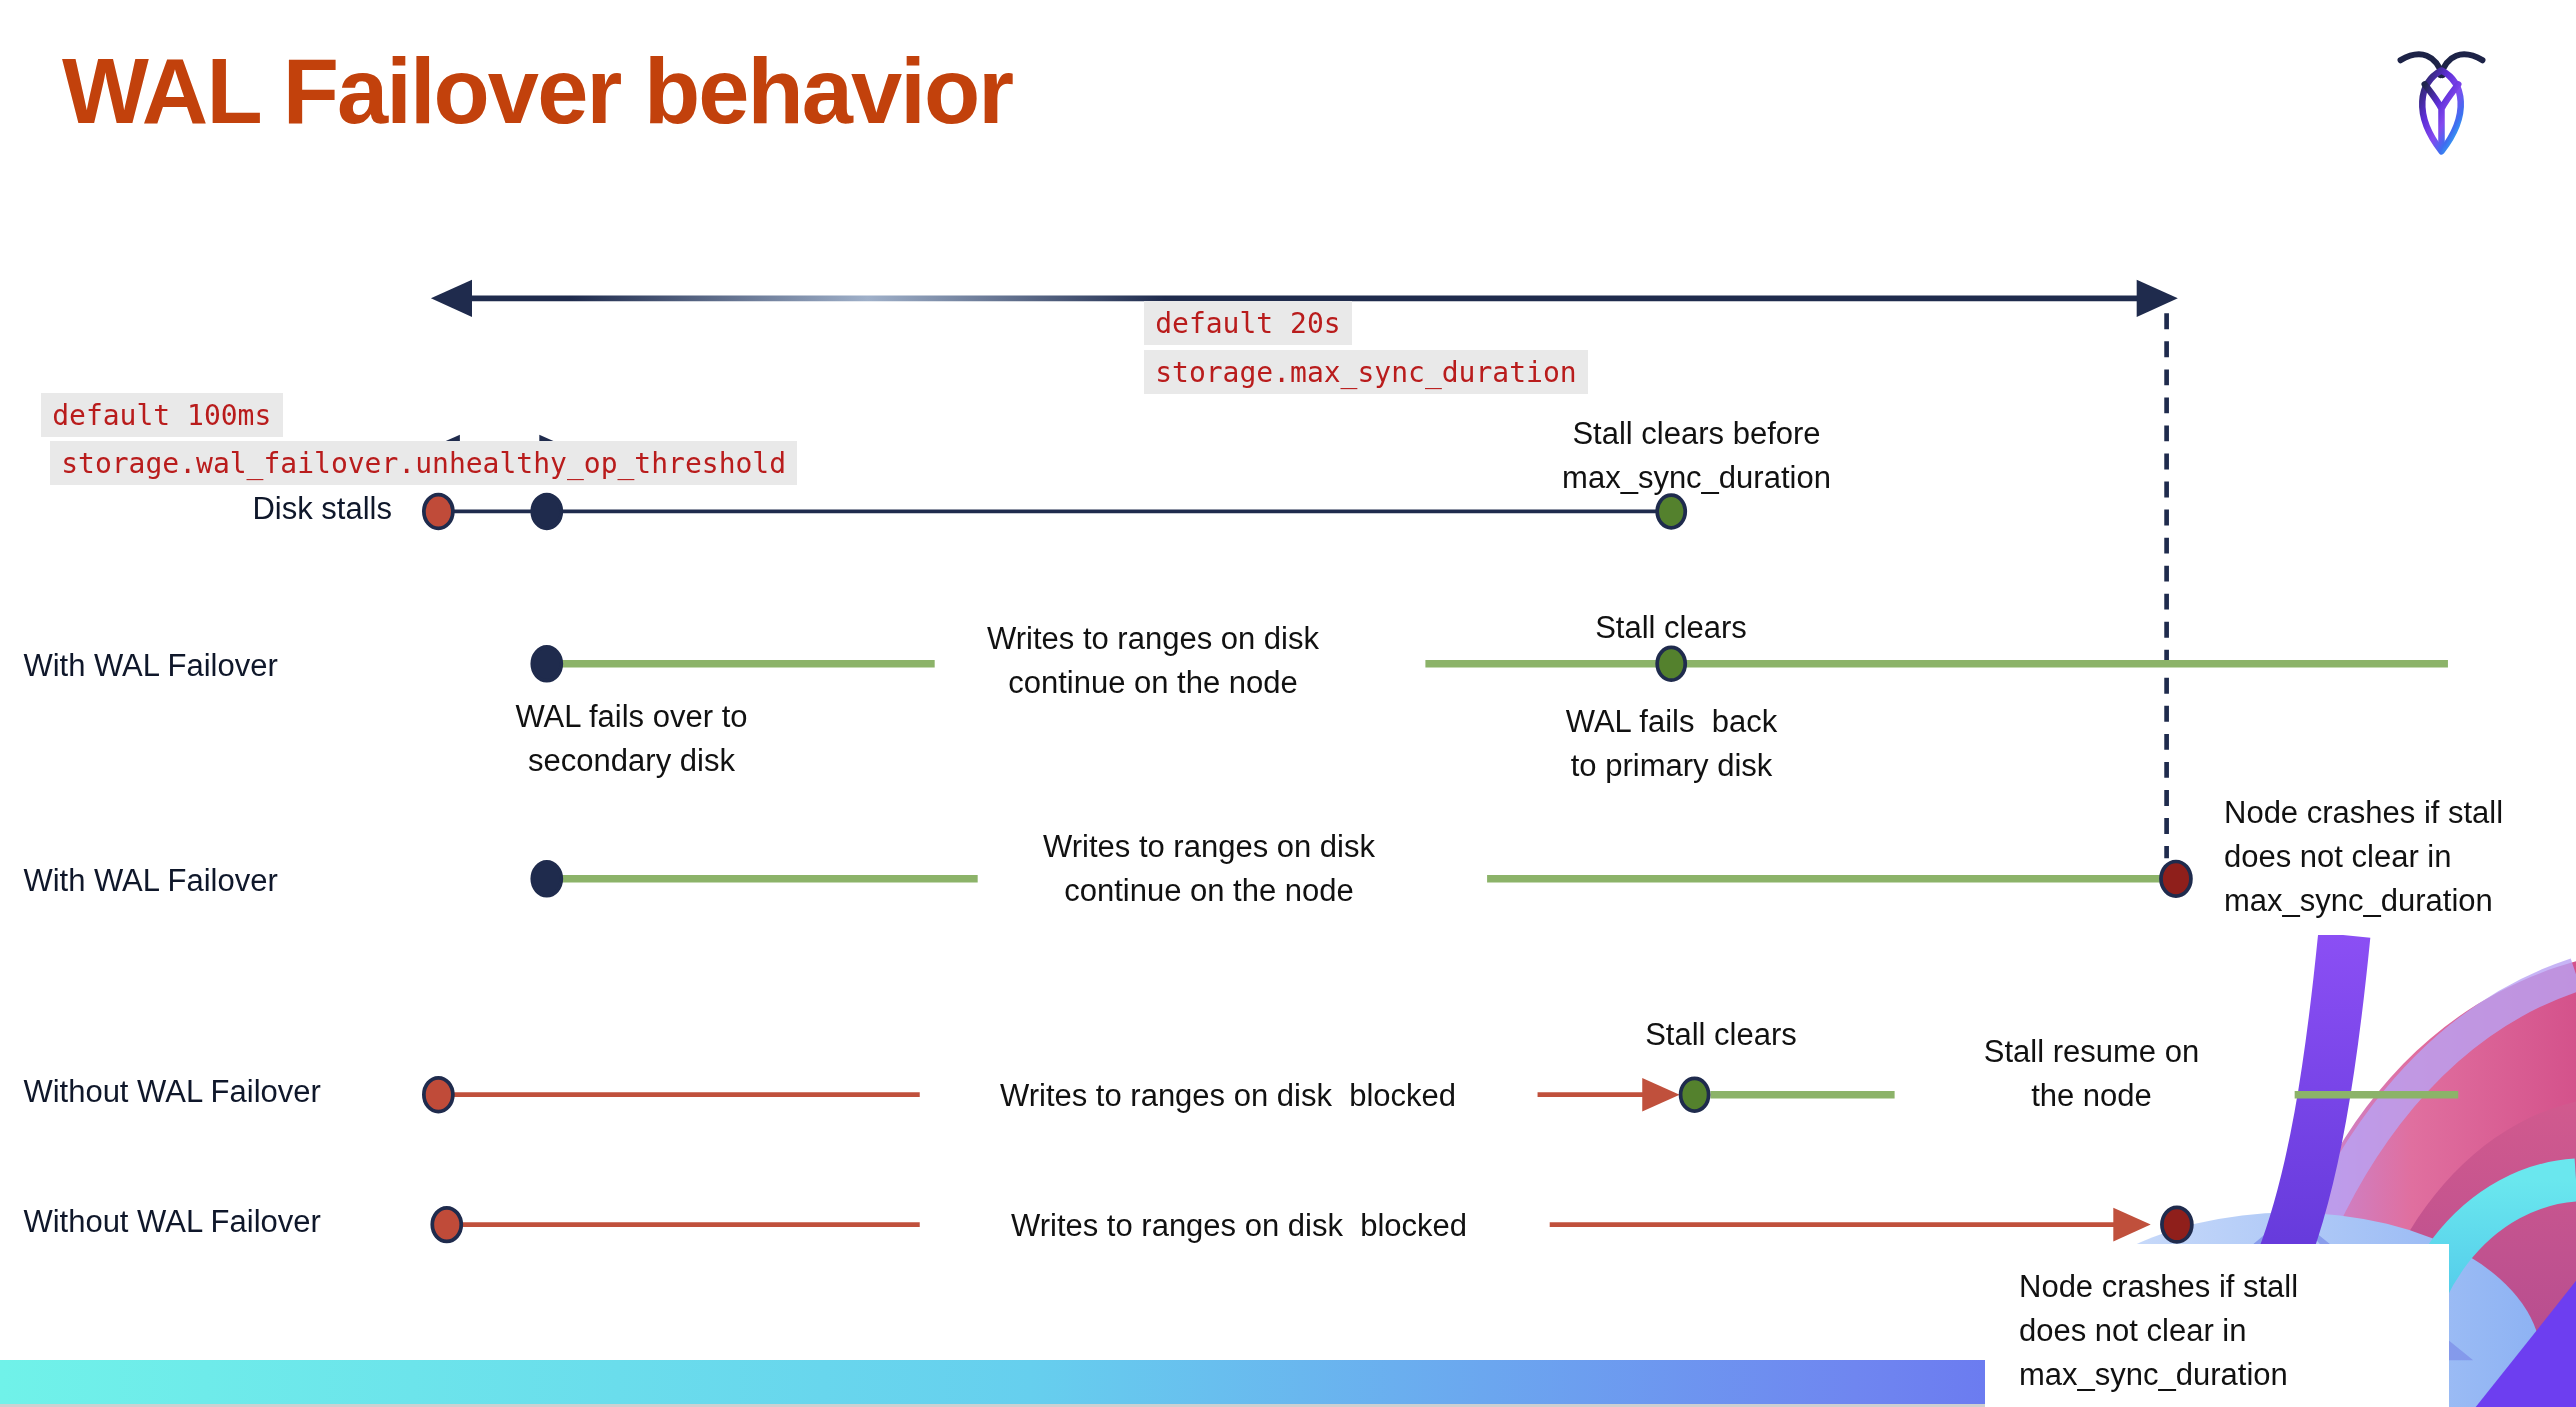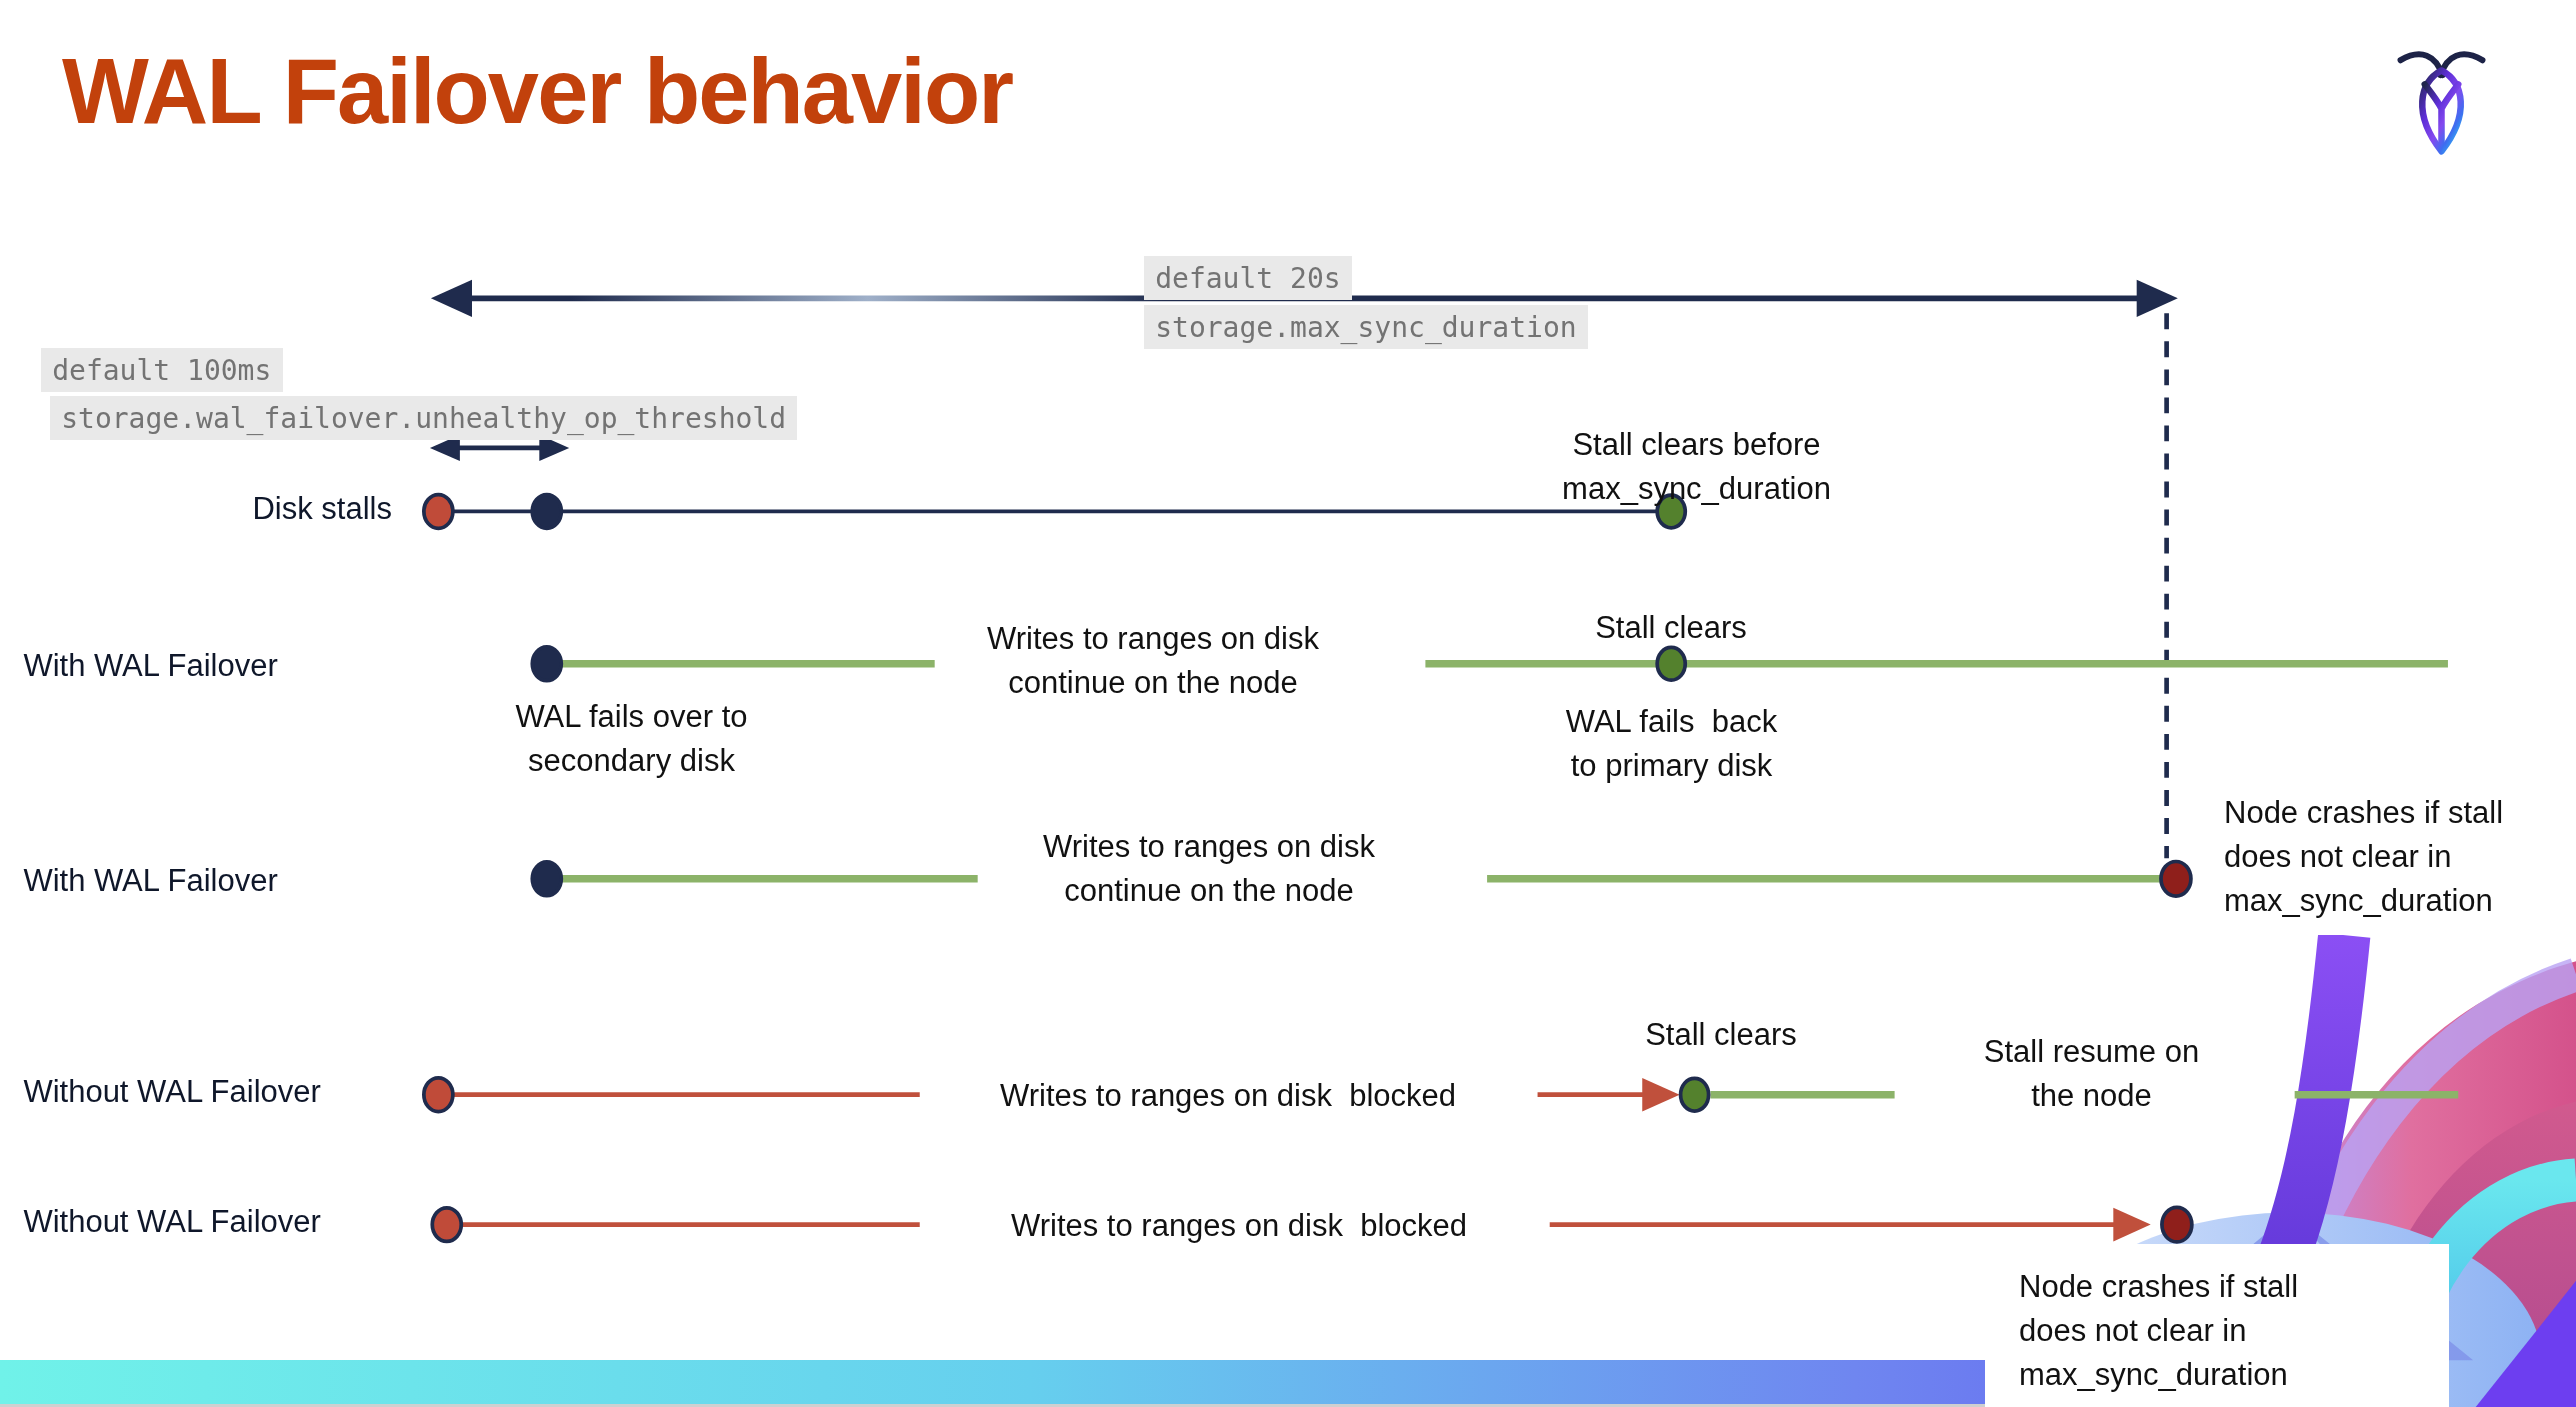--- a/index.html
+++ b/index.html
@@ -6,22 +6,22 @@
   body{width:2576px;height:1408px;position:relative;overflow:hidden;
        font-family:"Liberation Sans",sans-serif;color:#111;}
 
   .abs{position:absolute;}
 
   
   .title{left:62px;top:39px;font-size:92px;font-weight:800;letter-spacing:-1.9px;
          color:#c2410c;z-index:6;}
 
   
-  .code{font-family:"DejaVu Sans Mono",monospace;font-size:28px;color:#737373;
-        background:#e9e9e9;padding:5.6px 11.2px;white-space:pre;z-index:6;}
+  .code{font-family:"DejaVu Sans Mono",monospace;font-size:28px;color:#b91c1c;
+        background:#e9e9e9;padding:5.6px 11.2px;white-space:pre;z-index:6;margin-top:45px;}
 
   
   .rowlab{font-size:31px;color:#0f172a;z-index:6;white-space:pre;}
   .note{font-size:31px;line-height:44px;color:#111;text-align:center;
         white-space:pre-wrap;z-index:6;}
   .note.left{text-align:left;}
 
   
   .crash-box{left:1985px;top:1244px;width:464px;height:164px;background:#ffffff;
              z-index:4;}
@@ -175,21 +175,21 @@
 
 <div class="abs code" style="left:41px;top:348px;">default 100ms</div>
 <div class="abs code" style="left:50px;top:396px;">storage.wal_failover.unhealthy_op_threshold</div>
 
 <div class="abs rowlab" style="left:168px;top:491px;width:224px;text-align:right;">Disk stalls</div>
 <div class="abs rowlab" style="left:23.4px;top:648px;">With WAL Failover</div>
 <div class="abs rowlab" style="left:23.4px;top:863px;">With WAL Failover</div>
 <div class="abs rowlab" style="left:23.4px;top:1074px;">Without WAL Failover</div>
 <div class="abs rowlab" style="left:23.4px;top:1204px;">Without WAL Failover</div>
 
-<div class="abs note" style="left:1463px;top:423px;width:467px;">Stall clears before
+<div class="abs note" style="left:1463px;top:412px;width:467px;">Stall clears before
 max_sync_duration</div>
 
 <div class="abs note" style="left:942px;top:617px;width:422px;">Writes to ranges on disk
 continue on the node</div>
 <div class="abs note" style="left:1531px;top:606px;width:280px;">Stall clears</div>
 <div class="abs note" style="left:421px;top:695px;width:421px;">WAL fails over to
 secondary disk</div>
 <div class="abs note" style="left:1461px;top:700px;width:421px;">WAL fails  back
 to primary disk</div>
 

